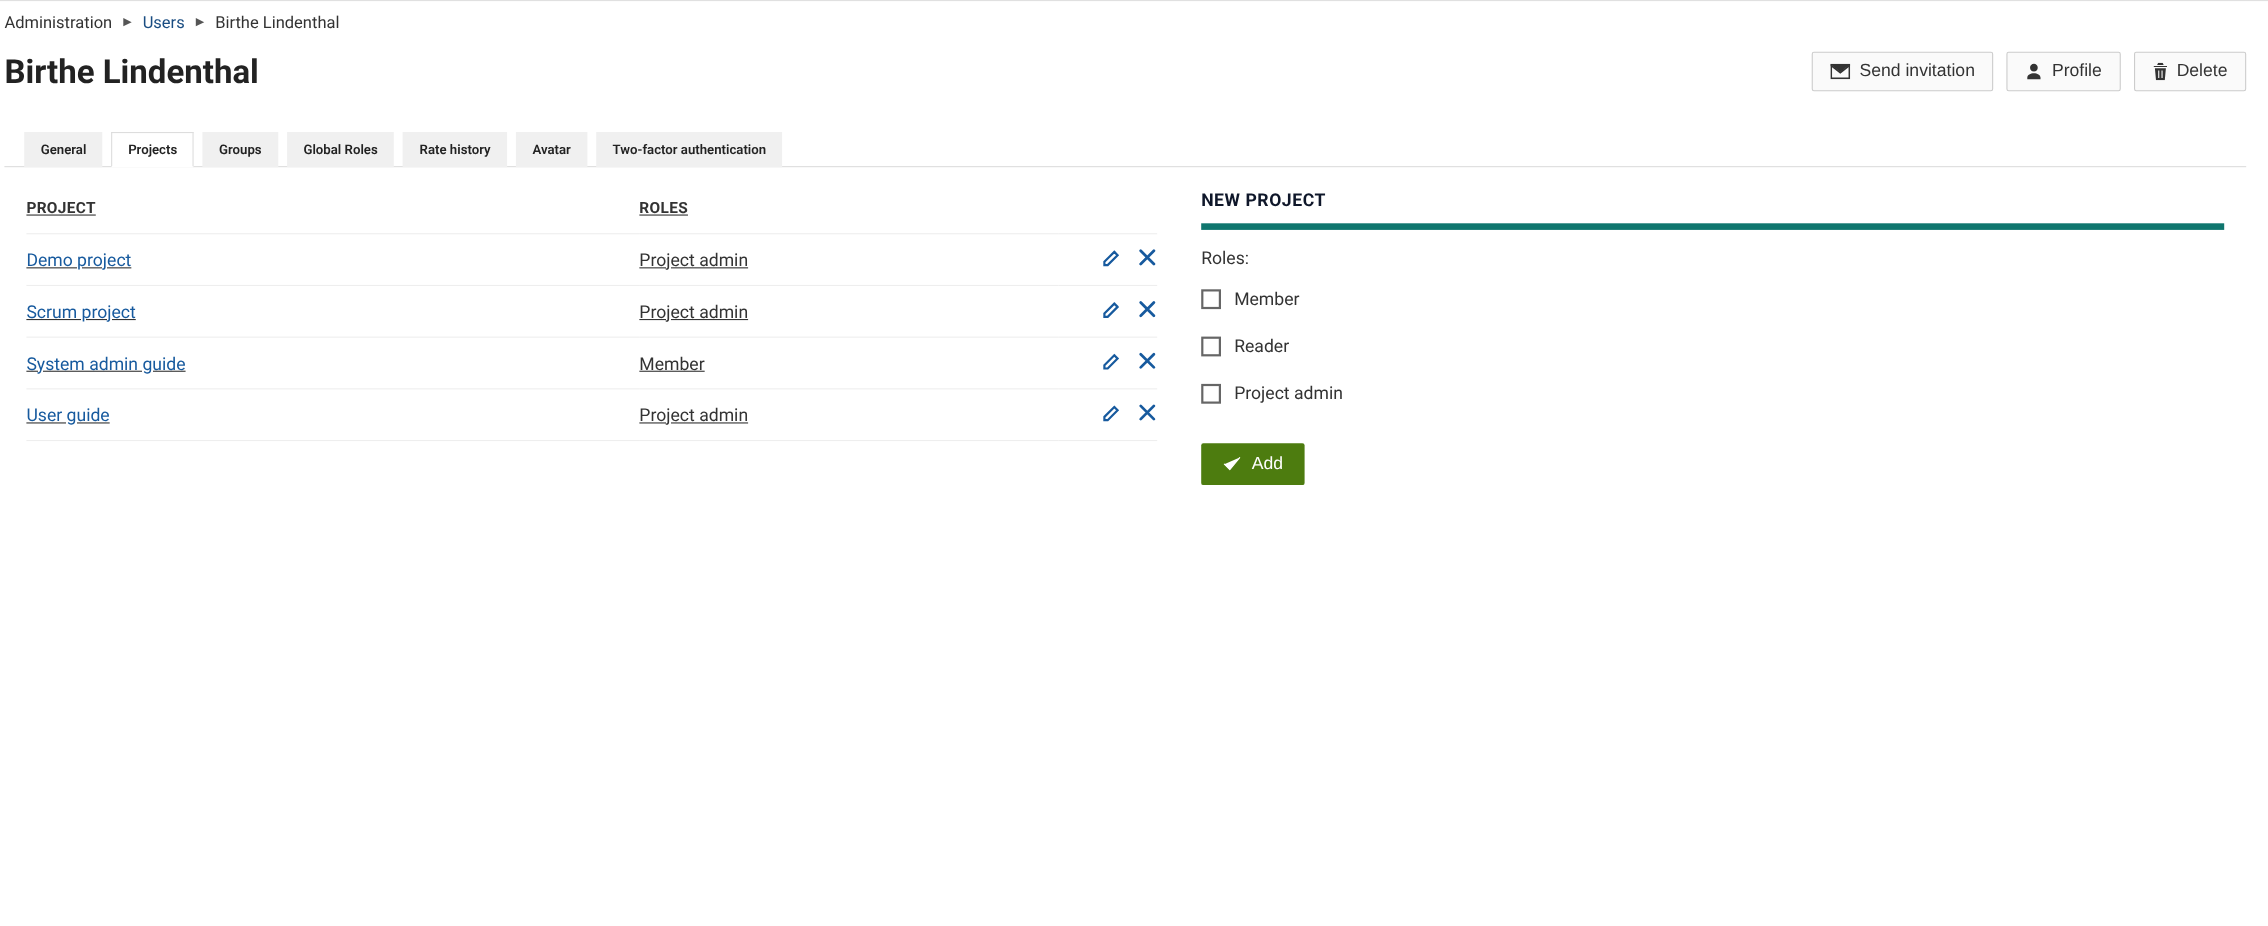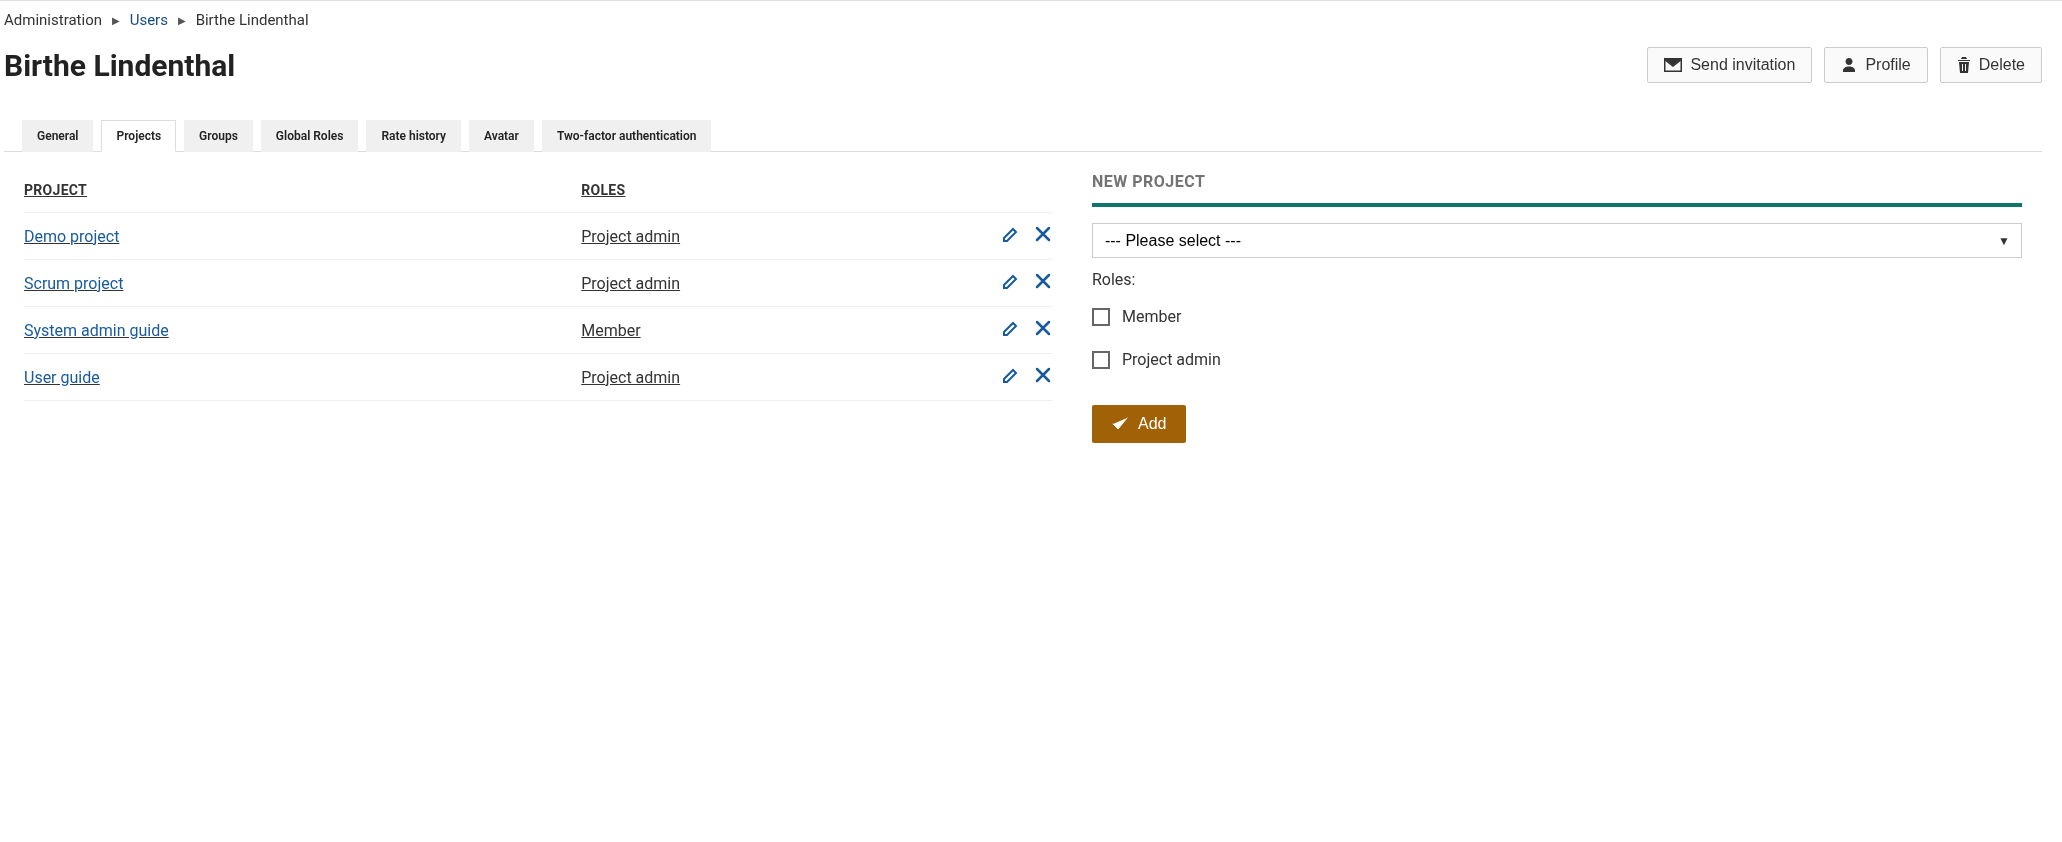--- a/index.html
+++ b/index.html
@@ -104,24 +104,24 @@
   td.row-actions { text-align: right; white-space: nowrap; width: 90px; }
   .row-icon {
     display: inline-flex;
     color: #175a9e;
     cursor: pointer;
     margin-left: 14px;
   }
   .panel-title {
     font-size: 16px;
     font-weight: 700;
-    color: #737373;
+    color: #0f172a;
     letter-spacing: 0.5px;
     padding-bottom: 12px;
-    border-bottom: 4px solid #0f766e;
+    border-bottom: 6px solid #0f766e;
     margin-bottom: 16px;
   }
   .select-wrap {
     position: relative;
     margin-bottom: 12px;
   }
   .select-wrap select {
     width: 100%;
     padding: 8px 12px;
     font-size: 16px;
@@ -153,21 +153,21 @@
     border: 2px solid #666;
     cursor: pointer;
     appearance: none;
     background: #fff;
   }
   .checkbox-row label { font-size: 16px; cursor: pointer; }
   .btn-primary {
     display: inline-flex;
     align-items: center;
     gap: 10px;
-    background: #a16207;
+    background: #4d7c0f;
     color: #fff;
     border: none;
     padding: 10px 20px;
     font-size: 16px;
     cursor: pointer;
     margin-top: 24px;
     border-radius: 2px;
   }
   svg { display: block; }
 </style>
@@ -287,31 +287,29 @@
                     <path fill="none" stroke="#175a9e" stroke-width="2.5" stroke-linecap="round" d="M3 3l12 12M15 3L3 15"></path>
                   </svg>
                 </span></td>
             </tr>
           </tbody>
       </table>
     </div>
 
     <div class="right">
       <div class="panel-title">NEW PROJECT</div>
-      <div class="select-wrap">
-        <select>
-          <option>--- Please select ---</option>
-        </select>
-        <span class="arrow">▼</span>
-      </div>
       <div class="roles-label">Roles:</div>
       <div id="roles-list">
           <div class="checkbox-row">
             <input type="checkbox" id="role0" style="">
             <label for="role0">Member</label>
+          </div>
+          <div class="checkbox-row">
+            <input type="checkbox" id="role1" style="">
+            <label for="role1">Reader</label>
           </div>
           <div class="checkbox-row">
             <input type="checkbox" id="role2" style="">
             <label for="role2">Project admin</label>
           </div>
         </div>
       <button class="btn-primary">
         <span>
           <svg width="16" height="14" viewBox="0 0 16 14">
               <path fill="#fff" stroke="#fff" stroke-width="1" d="M1 7l5 5L15 1" stroke-linecap="round" stroke-linejoin="round"></path>

